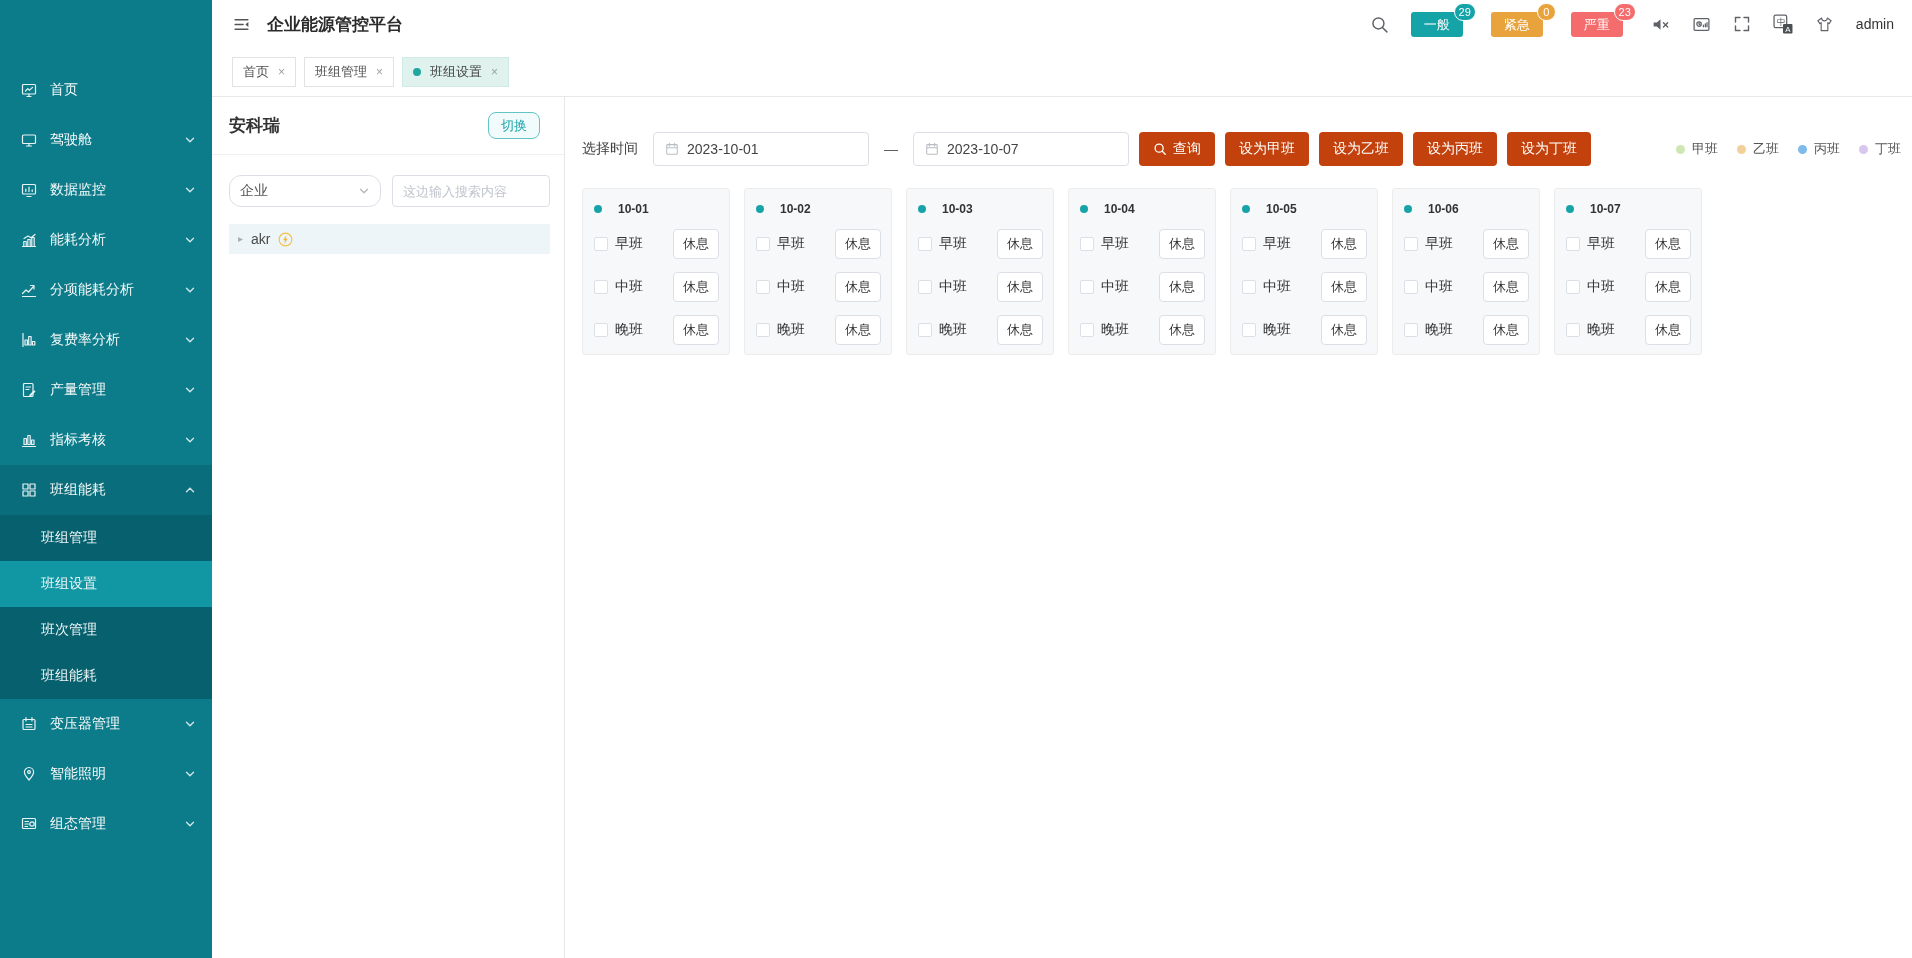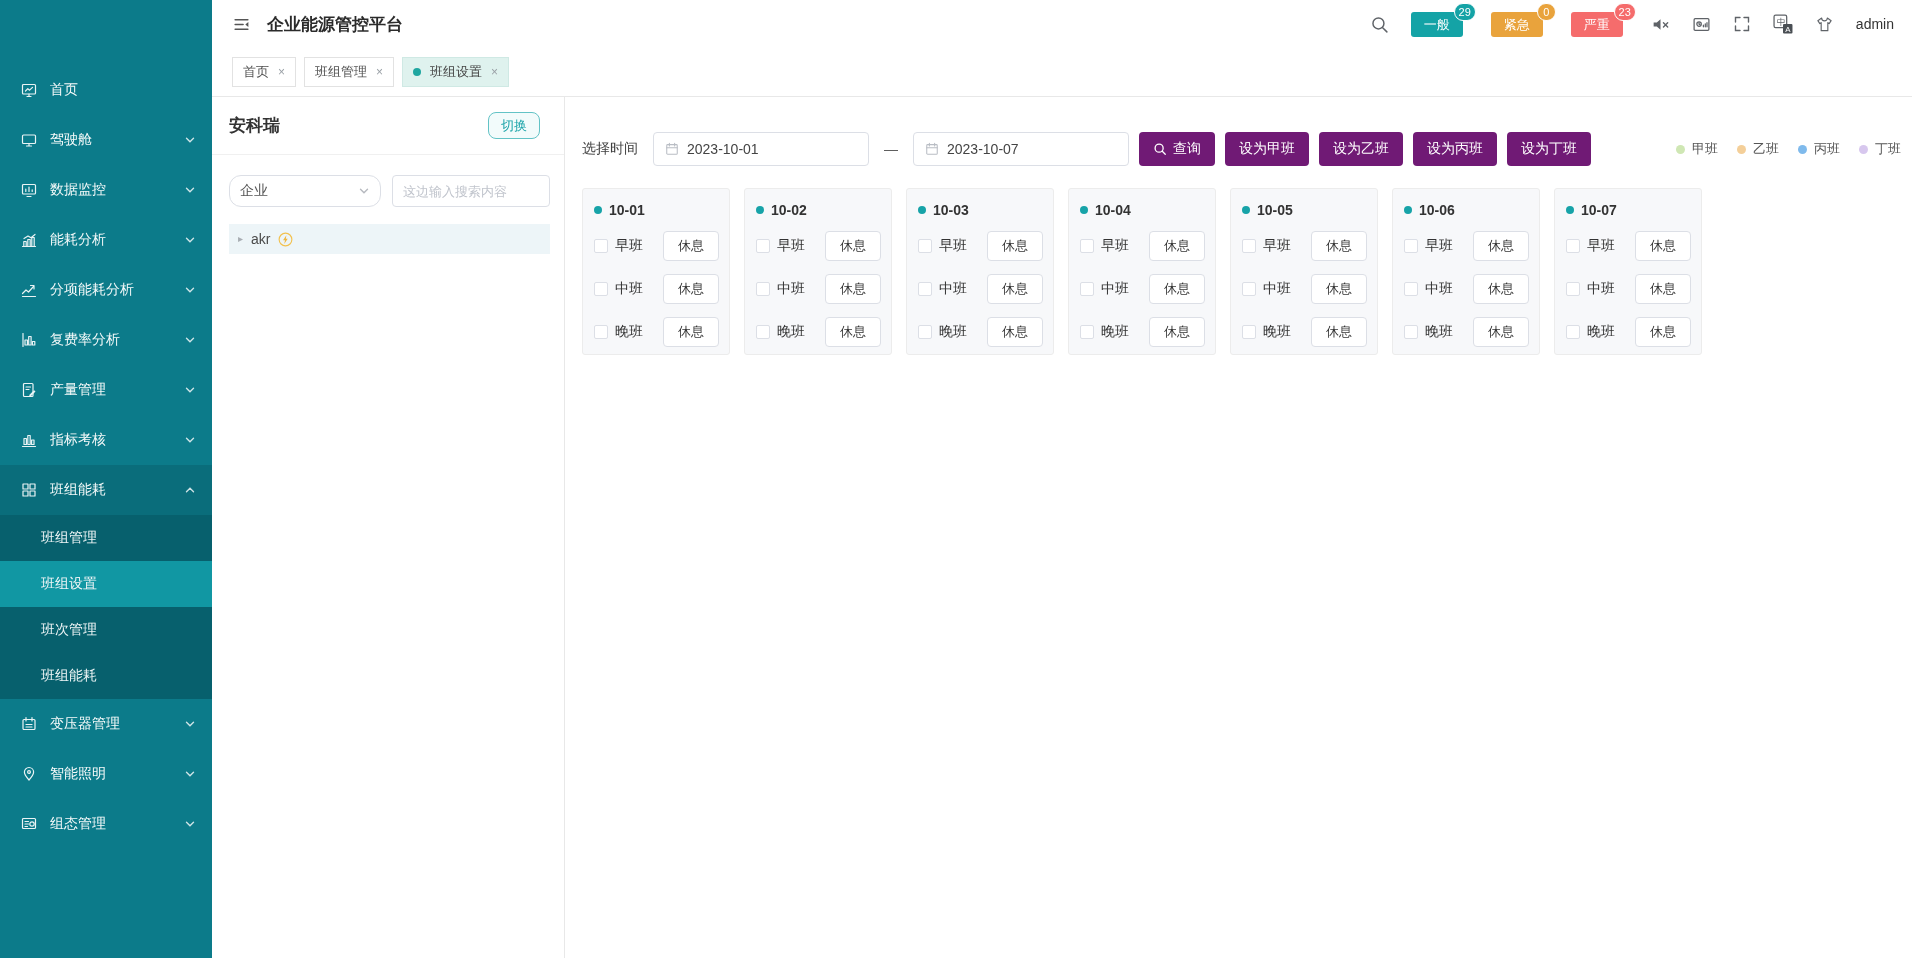--- a/index.html
+++ b/index.html
@@ -53,33 +53,33 @@
   .tree-label { color: #4a4a4a; }
 
   
   .main-panel { flex: 1; min-width: 0; padding: 35px 7px 0 17px; }
   .toolbar { display: flex; align-items: center; gap: 10px; }
   .time-label { font-size: 14px; color: #3f3f3f; margin-right: 5px; white-space: nowrap; }
   .date-input { width: 216px; height: 34px; border: 1px solid #dcdfe6; border-radius: 4px; display: flex; align-items: center; gap: 8px; padding: 0 11px; background: #fff; flex-shrink: 0; }
   .date-input .cal { display: flex; color: #b9bdc4; }
   .date-input input { border: none; outline: none; font-size: 14px; color: #444; width: 100%; font-family: inherit; background: transparent; }
   .dash { color: #5f5f5f; margin: 0 5px; font-size: 14px; }
-  .btn-primary { height: 34px; padding: 0 14px; background: #701a75; color: #fff; border: none; border-radius: 4px; font-size: 14px; cursor: pointer; display: inline-flex; align-items: center; gap: 6px; white-space: nowrap; font-family: inherit; }
+  .btn-primary { height: 34px; padding: 0 14px; background: #c2410c; color: #fff; border: none; border-radius: 4px; font-size: 14px; cursor: pointer; display: inline-flex; align-items: center; gap: 6px; white-space: nowrap; font-family: inherit; }
   .legend { margin-left: auto; display: flex; align-items: center; gap: 19px; font-size: 13px; color: #555; padding-right: 4px; white-space: nowrap; }
   .legend-item { display: inline-flex; align-items: center; gap: 7px; }
   .legend-dot { width: 9px; height: 9px; border-radius: 50%; display: inline-block; }
 
   .cards { display: flex; gap: 14px; margin-top: 22px; }
   .card { width: 148px; height: 167px; background: #f7f8fa; border: 1px solid #ececec; border-radius: 3px; padding: 13px 10px 0 11px; flex-shrink: 0; }
-  .card-head { display: flex; align-items: center; gap: 7px; font-size: 14px; font-weight: bold; color: #333; }
+  .card-head { display: flex; align-items: center; gap: 16px; font-size: 12px; font-weight: bold; color: #333; }
   .card-dot { width: 8px; height: 8px; border-radius: 50%; }
   .shift-row { display: flex; align-items: center; gap: 7px; margin-top: 13px; }
   .checkbox { width: 14px; height: 14px; border: 1px solid #dcdfe6; border-radius: 2px; background: #fff; cursor: pointer; flex-shrink: 0; }
   .shift-label { font-size: 14px; color: #333; }
-  .rest-btn { margin-left: auto; width: 56px; height: 30px; background: #fff; border: 1px solid #dcdfe6; border-radius: 4px; font-size: 13px; color: #333; cursor: pointer; font-family: inherit; }
+  .rest-btn { margin-left: auto; width: 46px; height: 30px; background: #fff; border: 1px solid #dcdfe6; border-radius: 4px; font-size: 13px; color: #333; cursor: pointer; font-family: inherit; }
 </style>
 </head>
 <body>
 
 <div class="app">
 
   <aside class="sidebar">
     <nav id="sidebar-nav">
         <div class="side-item">
           <span class="icon">

